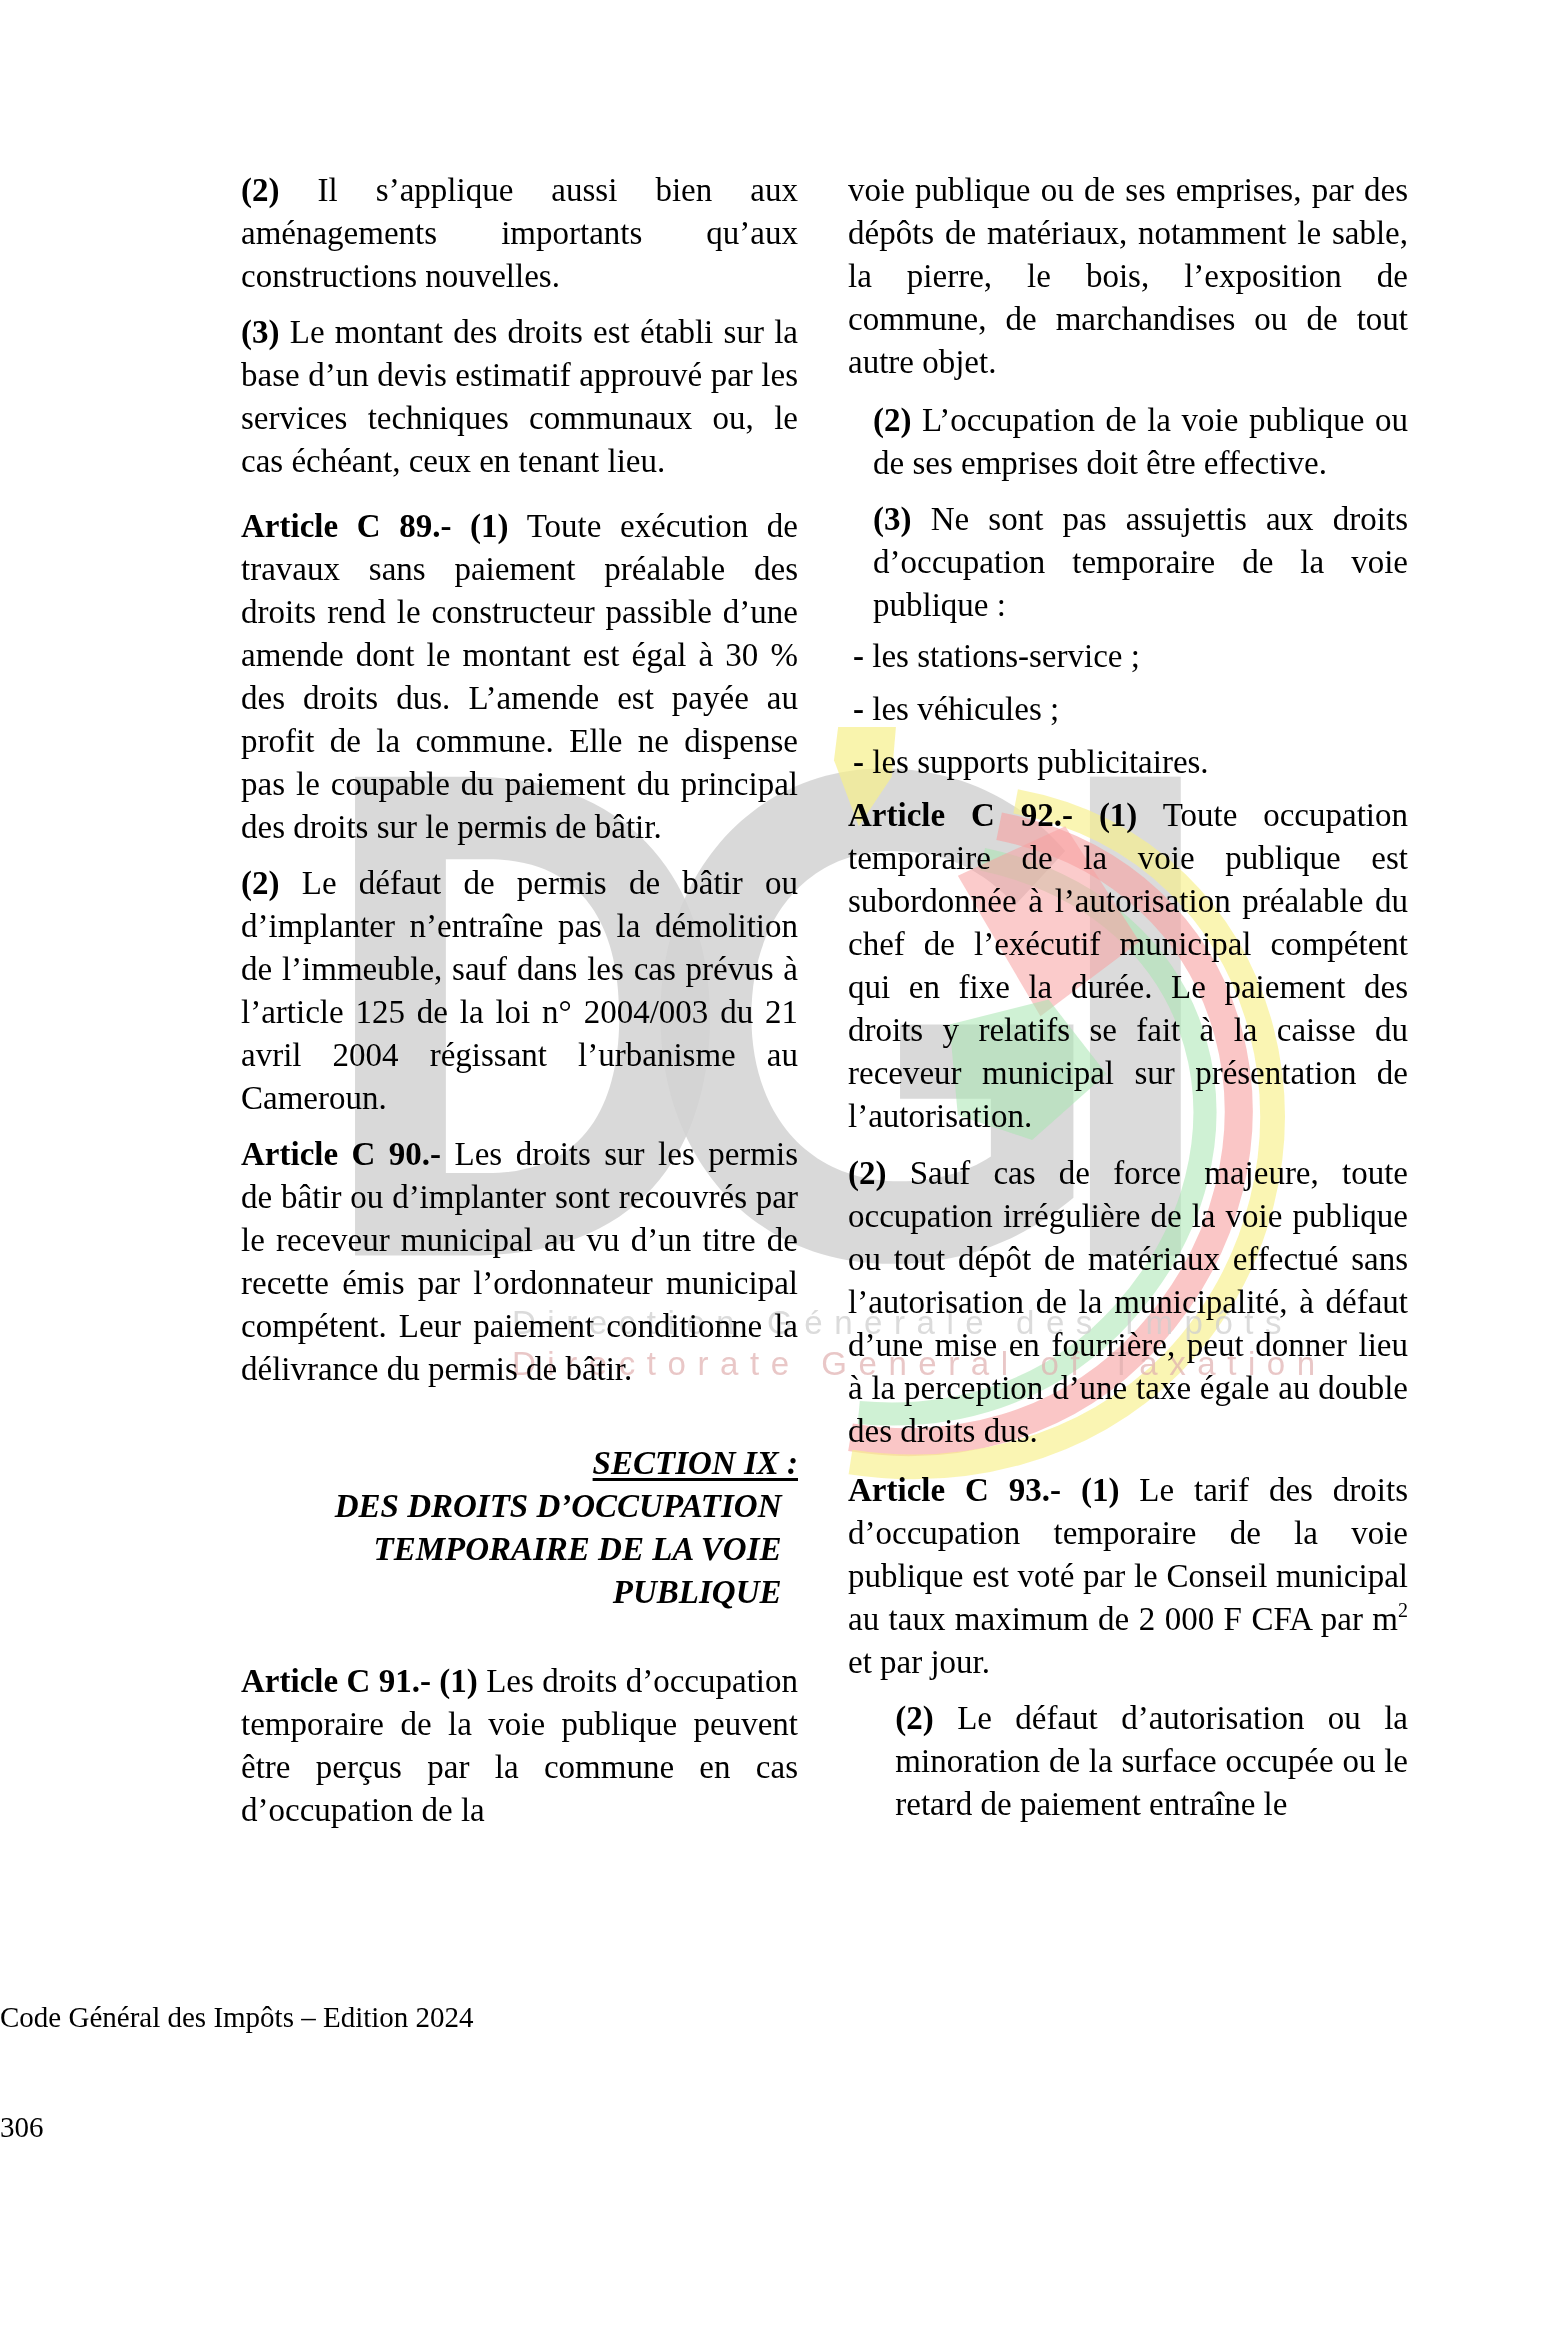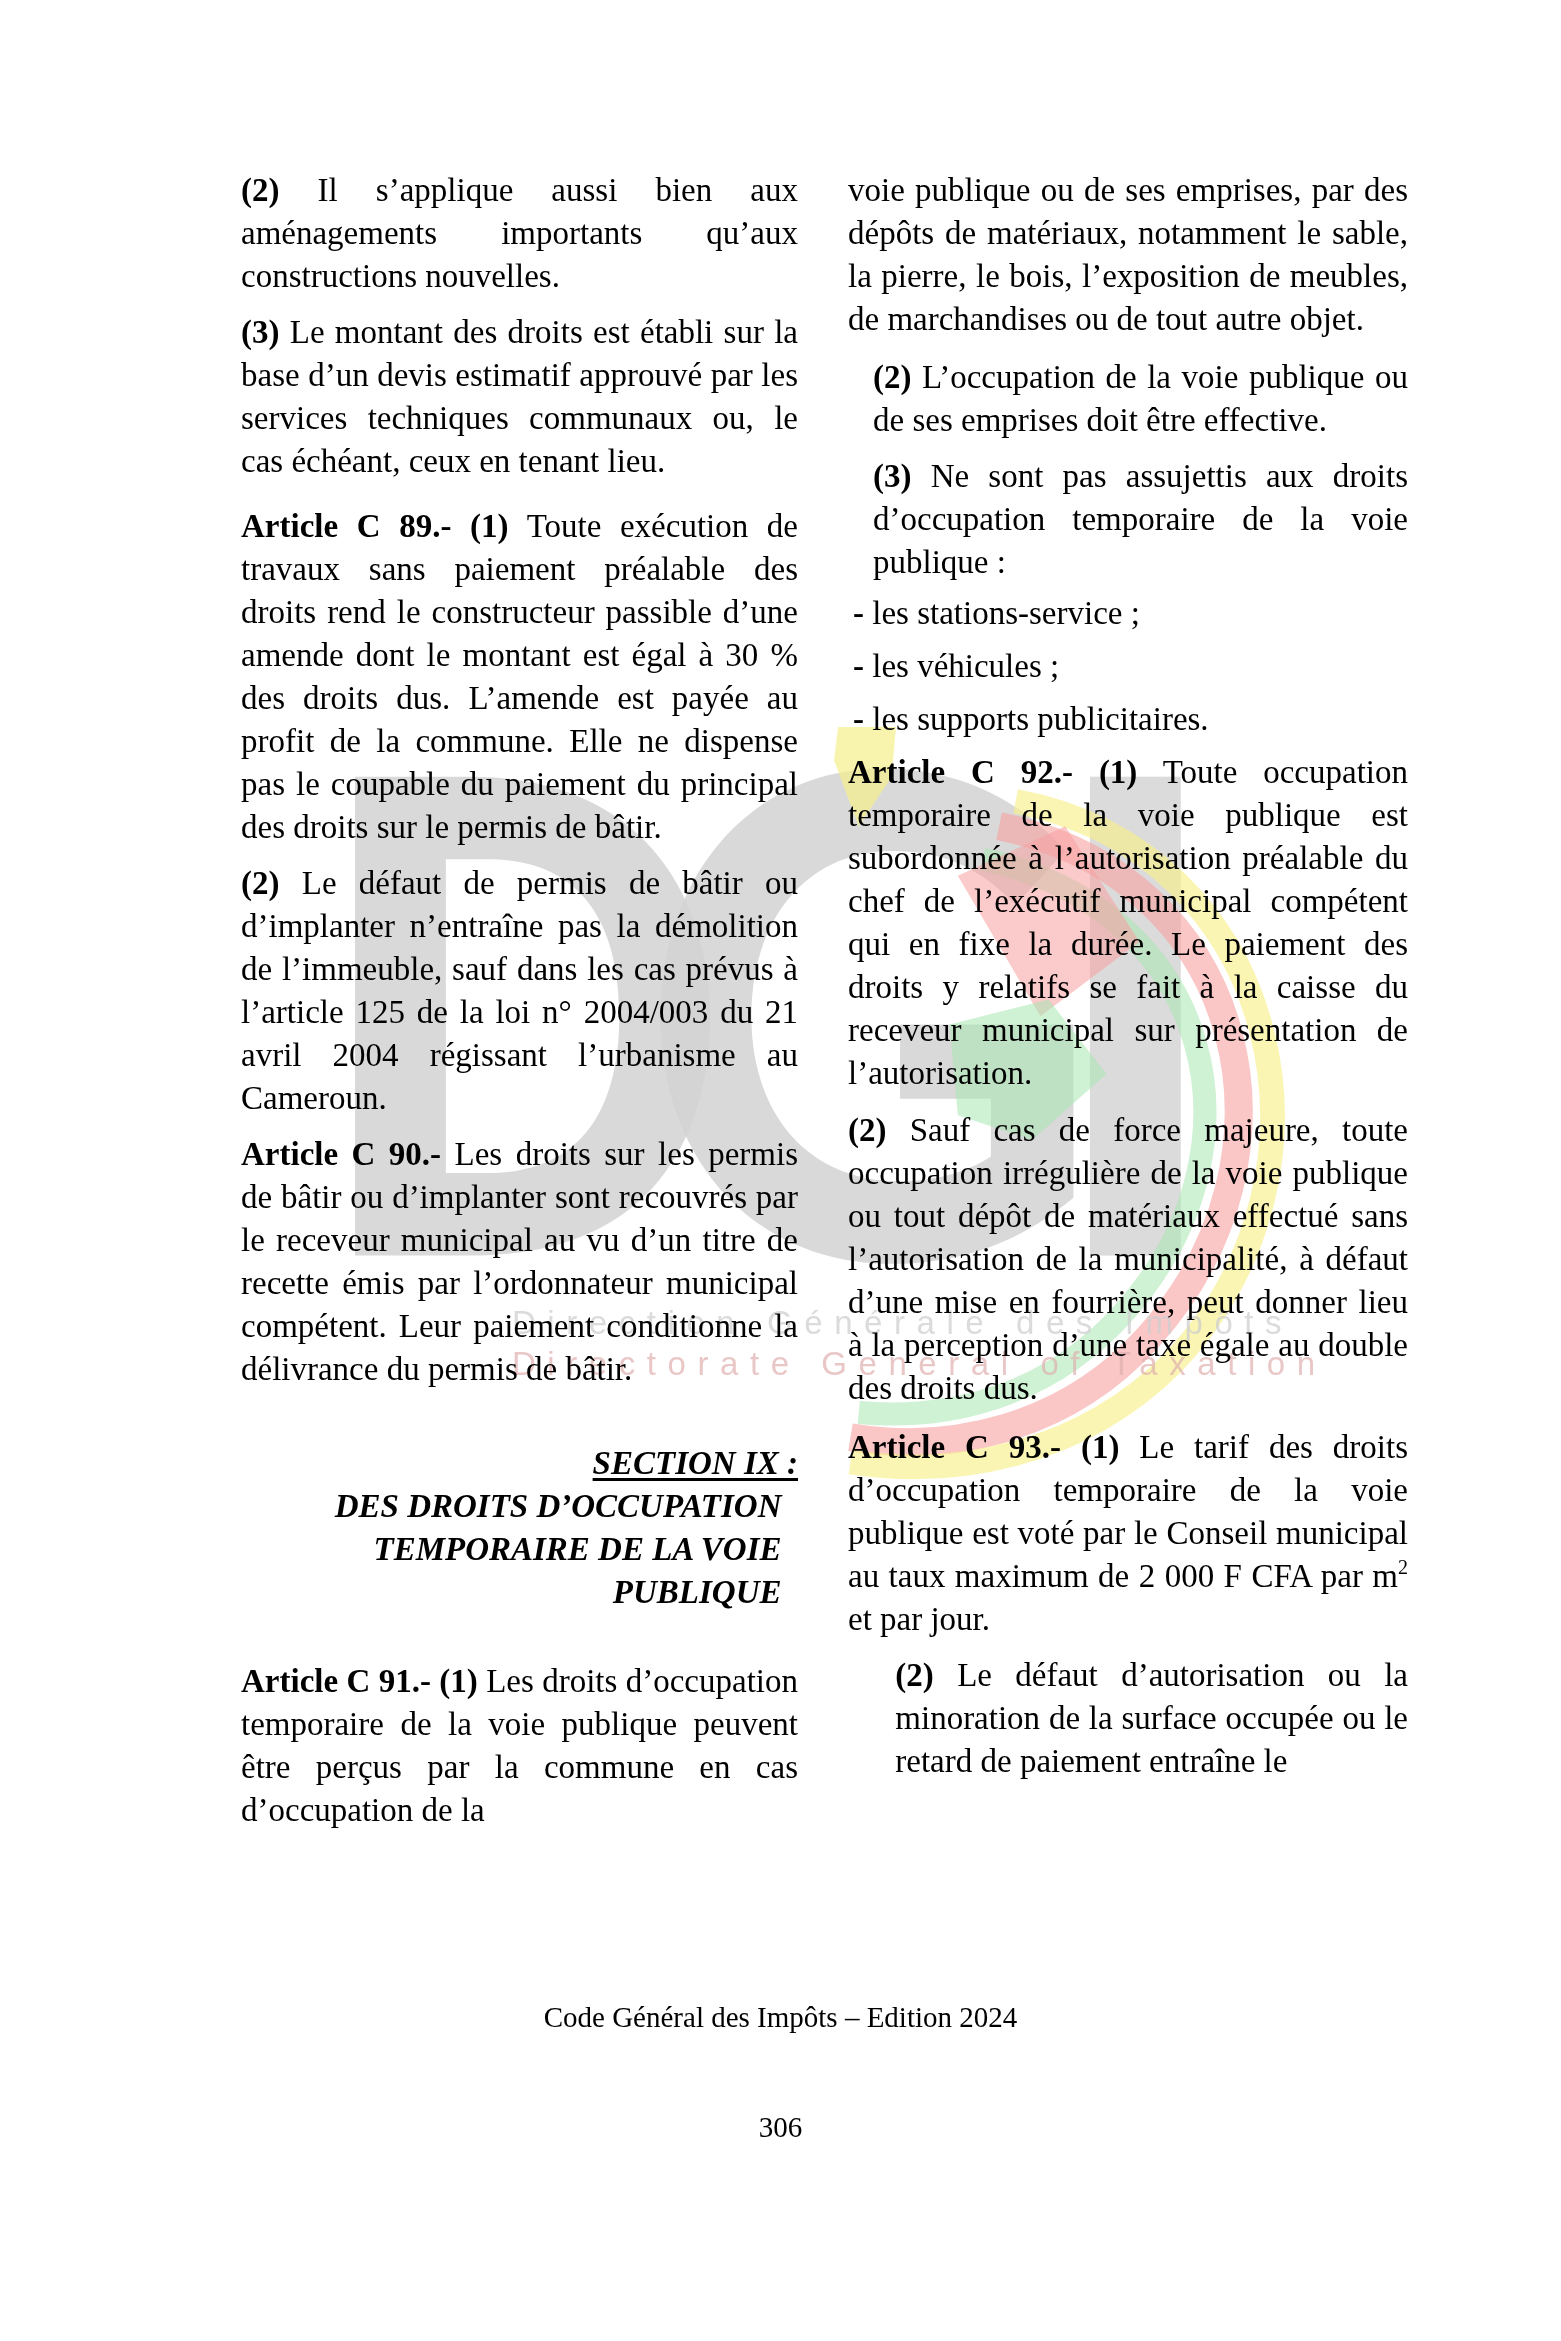--- a/index.html
+++ b/index.html
@@ -62,21 +62,20 @@
     }
     .section .section-title { display: block; padding: 0 16.5px; }
     .bullet { margin: 0 0 10px 5px; text-align: center; }
     .bullet .dash { font-weight: bold; }
     sup { font-size: 20px; line-height: 0; vertical-align: 13.2px; }
 
     .footer {
       position: absolute;
       left: 0;
       width: 1561px;
-      text-align: center;
       font-size: 29px;
       z-index: 1;
     }
     .footer-title { top: 2001px; }
     .page-number { top: 2111px; }
   </style>
 </head>
 <body>
 
 <svg class="watermark" viewBox="0 0 1320 1000" xmlns="http://www.w3.org/2000/svg">
@@ -126,21 +125,21 @@
     <span class="section-title">DES DROITS D’OCCUPATION TEMPORAIRE DE LA VOIE PUBLIQUE</span>
   </div>
 
   <p>
     <span class="art-label">Article C 91</span><span class="art-dash">.- </span><span class="num">(1)</span><span> Les droits d’occupation temporaire de la voie publique peuvent être perçus par la commune en cas d’occupation de la</span>
   </p>
 </div>
 
 <div class="column col-right">
 
-  <p style="margin-bottom:15px;">voie publique ou de ses emprises, par des dépôts de matériaux, notamment le sable, la pierre, le bois, l’exposition de meubles, de marchandises ou de tout autre objet.</p>
+  <p style="margin-bottom:15px;">voie publique ou de ses emprises, par des dépôts de matériaux, notamment le sable, la pierre, le bois, l’exposition de commune, de marchandises ou de tout autre objet.</p>
 
   <p class="indent">
     <span class="num">(2)</span><span> L’occupation de la voie publique ou de ses emprises doit être effective.</span>
   </p>
 
   <p class="indent" style="margin-bottom:8.3px;">
     <span class="num">(3)</span><span> Ne sont pas assujettis aux droits d’occupation temporaire de la voie publique :</span>
   </p>
 
   <div>

